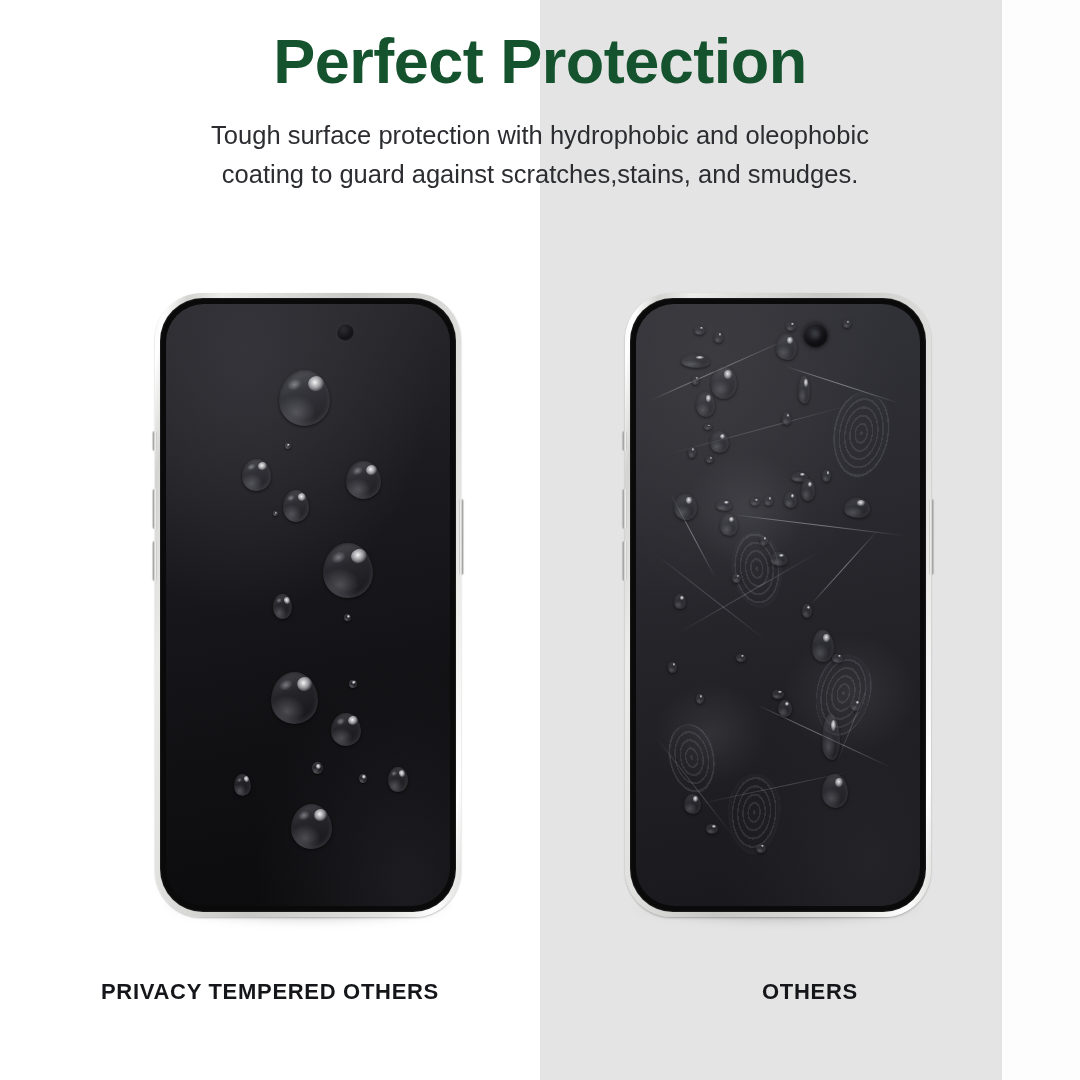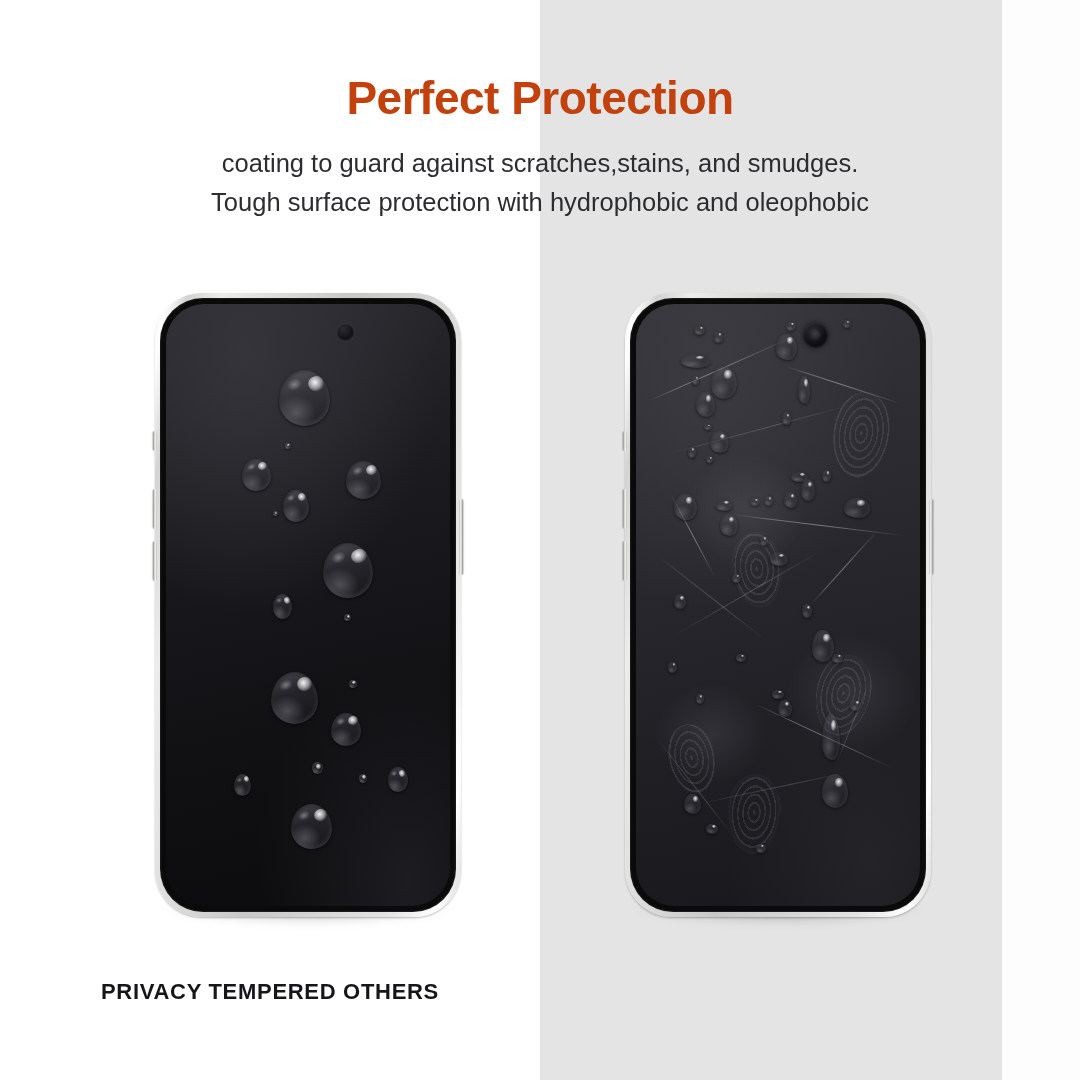--- a/index.html
+++ b/index.html
@@ -12,22 +12,22 @@
   }
 
   
   #bg-left  { position:absolute; left:0;    top:0; width:540px;  height:1080px; background:#ffffff; }
   #bg-right { position:absolute; left:540px;top:0; width:462px;  height:1080px; background:#e4e4e4; }
   #bg-far-right { position:absolute; left:1002px; top:0; width:78px; height:1080px; background:#fdfdfd; }
 
   
   #header { position:absolute; left:0; top:0; width:1080px; text-align:center; z-index:5; }
   #title {
-    font-size:46px; font-weight:bold; color:#c2410c;
-    letter-spacing:-0.5px; margin-top:74px; line-height:1.05;
+    font-size:63px; font-weight:bold; color:#14532d;
+    letter-spacing:-0.5px; margin-top:28px; line-height:1.05;
   }
   #subtitle {
     font-size:25.5px; color:#2c2d31; line-height:1.52;
     margin-top:22px; font-weight:400;
   }
   #subtitle .l { display:block; }
 
   
   .panel { position:absolute; top:285px; width:540px; height:760px; }
   #panel-left  { left:0; }
@@ -189,22 +189,22 @@
 </head>
 <body>
 
 <div id="bg-left"></div>
 <div id="bg-right"></div>
 <div id="bg-far-right"></div>
 
 <div id="header">
   <div id="title">Perfect Protection</div>
   <div id="subtitle">
+    <span class="l">Tough surface protection with hydrophobic and oleophobic</span>
     <span class="l">coating to guard against scratches,stains, and smudges.</span>
-    <span class="l">Tough surface protection with hydrophobic and oleophobic</span>
   </div>
 </div>
 
 <div class="panel" id="panel-left">
 
   <div class="phone-wrap">
     <div class="phone-shadow"></div>
     <div class="phone-frame"></div>
     <div class="phone-bezel"></div>
 
@@ -319,13 +319,14 @@
       <div class="smear-drop" style="left:142px; top:396px; width:14px; height:17px; border-radius:50% 50% 44% 56%/58% 56% 44% 42%;"></div>
       <div class="smear-drop" style="left:186px; top:410px; width:18px; height:46px; border-radius:46% 54% 42% 58%/66% 62% 38% 34%;"></div>
       <div class="smear-drop" style="left:186px; top:470px; width:26px; height:34px; border-radius:48% 52% 46% 54%/58% 56% 44% 42%;"></div>
       <div class="smear-drop" style="left:214px; top:396px; width:11px; height:11px; border-radius:50%;"></div>
       <div class="smear-drop" style="left:48px;  top:490px; width:17px; height:20px; border-radius:50% 50% 46% 54%/58% 56% 44% 42%;"></div>
       <div class="smear-drop" style="left:70px;  top:520px; width:12px; height:10px; border-radius:50%;"></div>
       <div class="smear-drop" style="left:120px; top:540px; width:10px; height:9px;  border-radius:50%;"></div>
     </div>
   </div>
 
+  <div class="caption">OTHERS</div>
 </div>
 
 </body></html>

